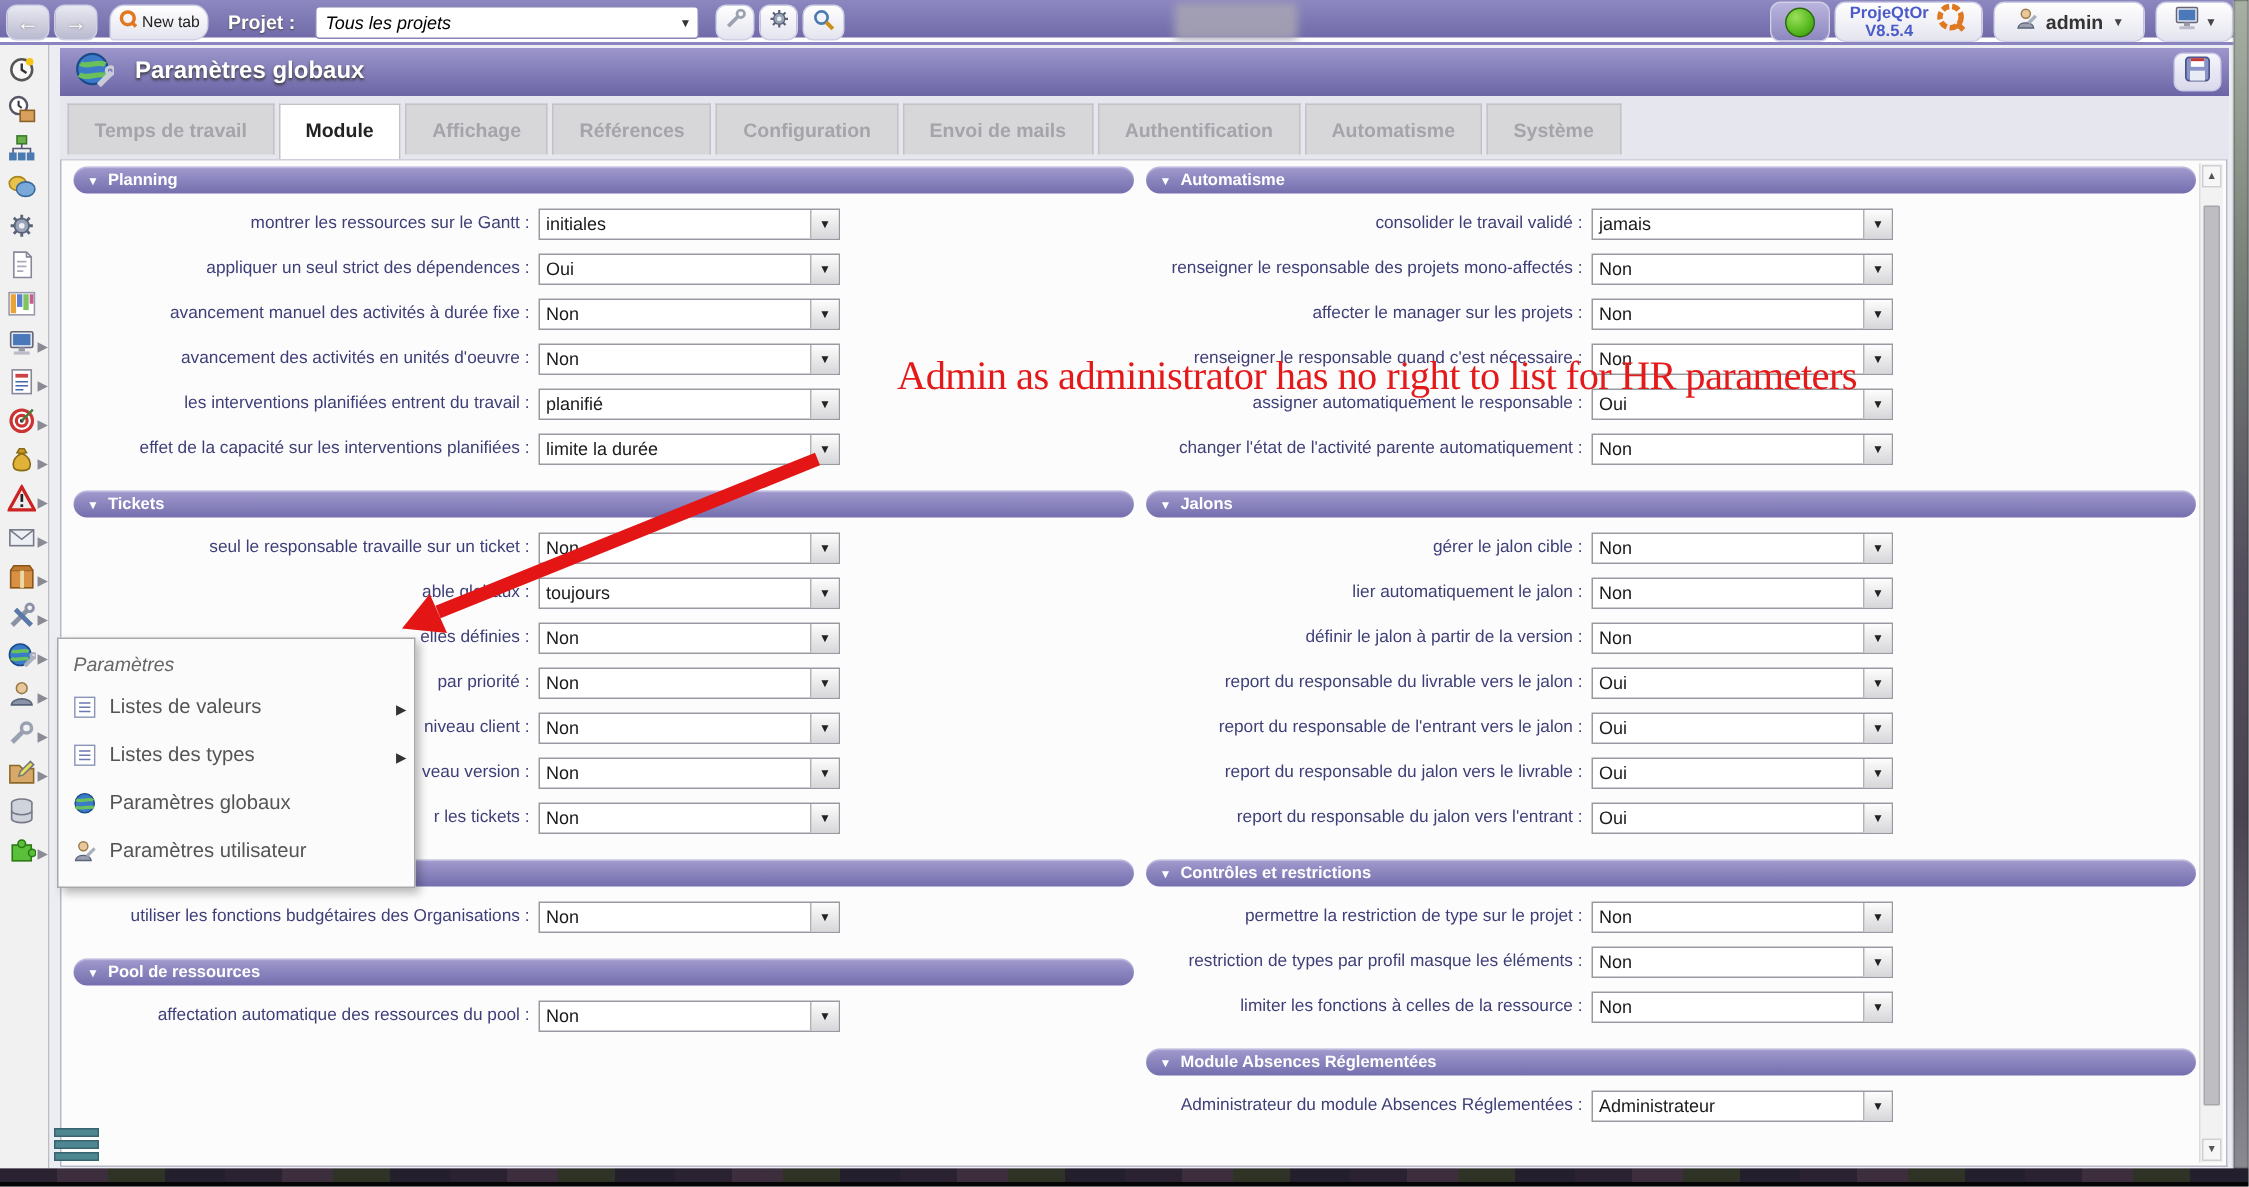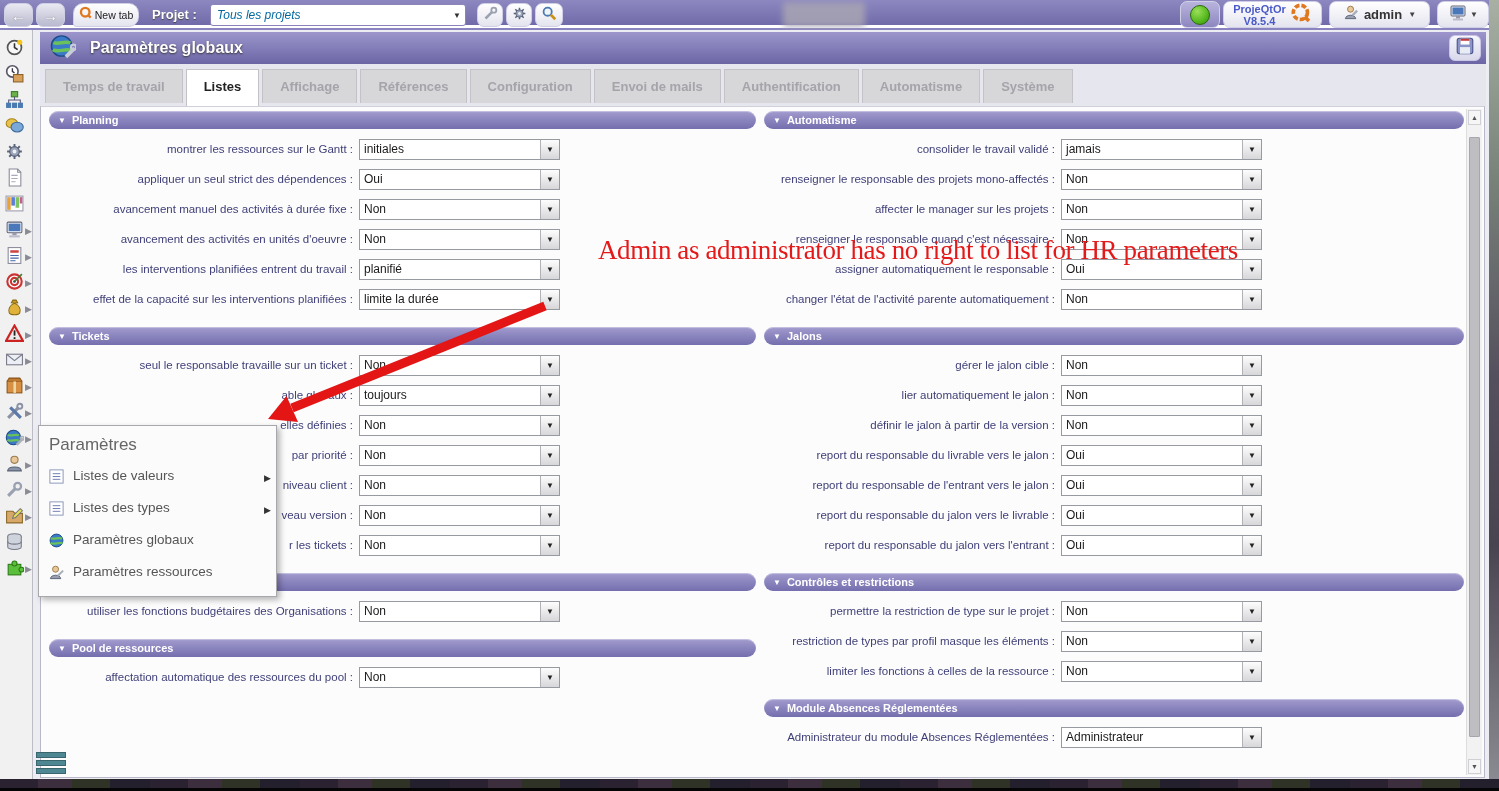--- a/index.html
+++ b/index.html
@@ -17,21 +17,21 @@
 
   
   .toolbar { position:absolute; left:0; top:0; right:0; height:30px;
     background:linear-gradient(#8d88c0,#6d67a6); border-bottom:2px solid #8a84c0; box-shadow:inset 0 -3px 0 #fff; }
   .tb-btn { position:absolute; top:3px; height:24px; border:1px solid #cfcfe6; border-radius:7px;
     background:linear-gradient(#e9e9f2,#b9b9d0); display:flex; align-items:center; justify-content:center; }
   .tb-white { background:linear-gradient(#ffffff,#e4e4ef); }
   .tb-label { position:absolute; top:7px; color:#fff; font-weight:bold; font-size:13px; text-shadow:0 1px 1px #444; }
   .tb-select { position:absolute; top:4px; height:22px; background:#fff; border:1px solid #8a84b8; border-radius:3px;
     display:flex; align-items:center; }
-  .tb-select .txt { flex:1; font-style:italic; color:#0369a1; font-size:12px; padding:0 6px; }
+  .tb-select .txt { flex:1; font-style:italic; color:#000000; font-size:12px; padding:0 6px; }
   .tb-select .car { width:16px; color:#333; font-size:8px; text-align:center; }
   .blurbox { position:absolute; left:783px; top:2px; width:82px; height:25px; background:#a8a5b4; border-radius:3px;
     filter:blur(3px); opacity:.85; }
   .vtext { color:#4a5ac8; font-size:11px; line-height:12px; text-align:center; font-weight:bold; }
   .greendot { width:20px; height:20px; border-radius:50%; background:radial-gradient(circle at 35% 30%,#9ae05a,#55b81e 60%,#3a8a10); border:1px solid #2a6a0a; }
   .tb-user-label { font-size:13px; font-weight:bold; color:#333; margin:0 4px; }
   .mini-caret { font-size:8px; color:#444; margin-left:2px; }
 
   
   .sidebar { position:absolute; left:0; top:30px; width:33px; bottom:0; background:#f1f1f2; border-right:1px solid #bcbcc4; }
@@ -75,21 +75,21 @@
   #col-right .frow .lbl { width:297px; }
   .sel { width:201px; height:21px; display:flex; border:1px solid #979aa0; background:#fff; cursor:pointer; }
   .sel .stxt { flex:1; font-size:12px; color:#1a1a1a; padding:2px 4px; white-space:nowrap; overflow:hidden; }
   .sel .sbtn { width:19px; border-left:1px solid #b2b2b6; background:linear-gradient(#fdfdfd,#d7d7da);
     display:flex; align-items:center; justify-content:center; font-size:8px; color:#222; }
   .inp { width:46px; height:20px; border:1px solid #979aa0; background:#fff; font-size:12px; padding:0 3px; }
 
   
   .ctxmenu { position:absolute; left:38px; top:425px; width:239px; z-index:45; background:#fbfbfb;
     border:1px solid #a8a8ac; box-shadow:3px 3px 6px rgba(0,0,0,.28); padding-bottom:6px; }
-  .ctx-head { padding:9px 10px 7px; color:#666; font-size:17px; }
+  .ctx-head { padding:9px 10px 7px; color:#666; font-size:13px;font-style:italic; }
   .ctx-item { display:flex; align-items:flex-start; gap:8px; padding:5px 16px 5px 9px; color:#555;
     font-size:13.5px; line-height:17px; position:relative; cursor:pointer; }
   .ctx-item .sub { position:absolute; right:5px; top:8px; font-size:9px; color:#333; }
   .ctx-item .ictxt { flex:1; }
 
   
   .annotation { position:absolute; left:598px; top:235px; z-index:60; color:#e41a1a; font-size:27px;
     letter-spacing:-.4px; white-space:nowrap; }
   #arrow-overlay { position:absolute; left:0; top:0; width:1499px; height:791px; z-index:58; pointer-events:none; }
   .hamburger { position:absolute; left:36px; top:752px; z-index:70; }
@@ -344,21 +344,21 @@
       <span class="ttl">Paramètres globaux</span>
       <div class="save-btn">
           <span><svg width="20" height="20" viewBox="0 0 18 18">
               <rect x="2" y="2" width="14" height="14" rx="2" fill="#8a94c8" stroke="#4a548a"></rect>
               <rect x="5" y="2.5" width="8" height="5.2" fill="#fff"></rect>
               <rect x="5" y="2.5" width="8" height="1.8" fill="#c43a3a"></rect>
               <rect x="4.5" y="10" width="9" height="6" fill="#e8ecf4"></rect>
             </svg></span>
         </div>
     </div>
-    <div class="tabsbar" id="tabsbar"><div class="tab">Temps de travail</div><div class="tab active">Listes</div><div class="tab">Affichage</div><div class="tab">Références</div><div class="tab">Configuration</div><div class="tab">Envoi de mails</div><div class="tab">Authentification</div><div class="tab">Automatisme</div><div class="tab">Système</div></div>
+    <div class="tabsbar" id="tabsbar"><div class="tab">Temps de travail</div><div class="tab active">Module</div><div class="tab">Affichage</div><div class="tab">Références</div><div class="tab">Configuration</div><div class="tab">Envoi de mails</div><div class="tab">Authentification</div><div class="tab">Automatisme</div><div class="tab">Système</div></div>
     <div class="content">
       <div class="col" id="col-left">
           <div class="section">
             <div class="sec-bar">
               <span class="tri">▼</span>
               <span>Planning</span>
             </div>
             <div class="frow">
               <span class="lbl">montrer les ressources sur le Gantt :</span>
               <div class="sel">
@@ -663,21 +663,21 @@
             <path d="M3 6.5c2.5 2 9-1.5 12 .5M2.5 11.5c3 2.5 9-1 13 .5" stroke="#6ac05a" stroke-width="2.3" fill="none"></path>
           </svg></span>
         <span class="ictxt">Paramètres globaux</span>
       </div>
       <div class="ctx-item">
         <span style="flex:0 0 17px;padding-top:1px;"><svg width="17" height="17" viewBox="0 0 18 18">
             <circle cx="8" cy="5.5" r="3.2" fill="#e8c89a" stroke="#9a7a4a"></circle>
             <path d="M2.5 15.5c.5-4.8 10.5-4.8 11 0z" fill="#9aa0b0" stroke="#5a6478"></path>
             <path d="M10.5 12.5l5.5-5.5" stroke="#a8aebc" stroke-width="2.2"></path>
           </svg></span>
-        <span class="ictxt">Paramètres ressources</span>
+        <span class="ictxt">Paramètres utilisateur</span>
       </div>
     </div>
 </div>
 
 <div class="annotation" style="color: rgb(228, 26, 26); font-family: Liberation Serif, serif;">Admin as administrator has no right to list for HR parameters</div>
 <svg id="arrow-overlay">
   <line x1="545" y1="306" x2="292" y2="408" stroke="#e31515" stroke-width="9"></line>
   <polygon points="268,419 286.5,396 298,422" fill="#e31515"></polygon>
 </svg>
 

